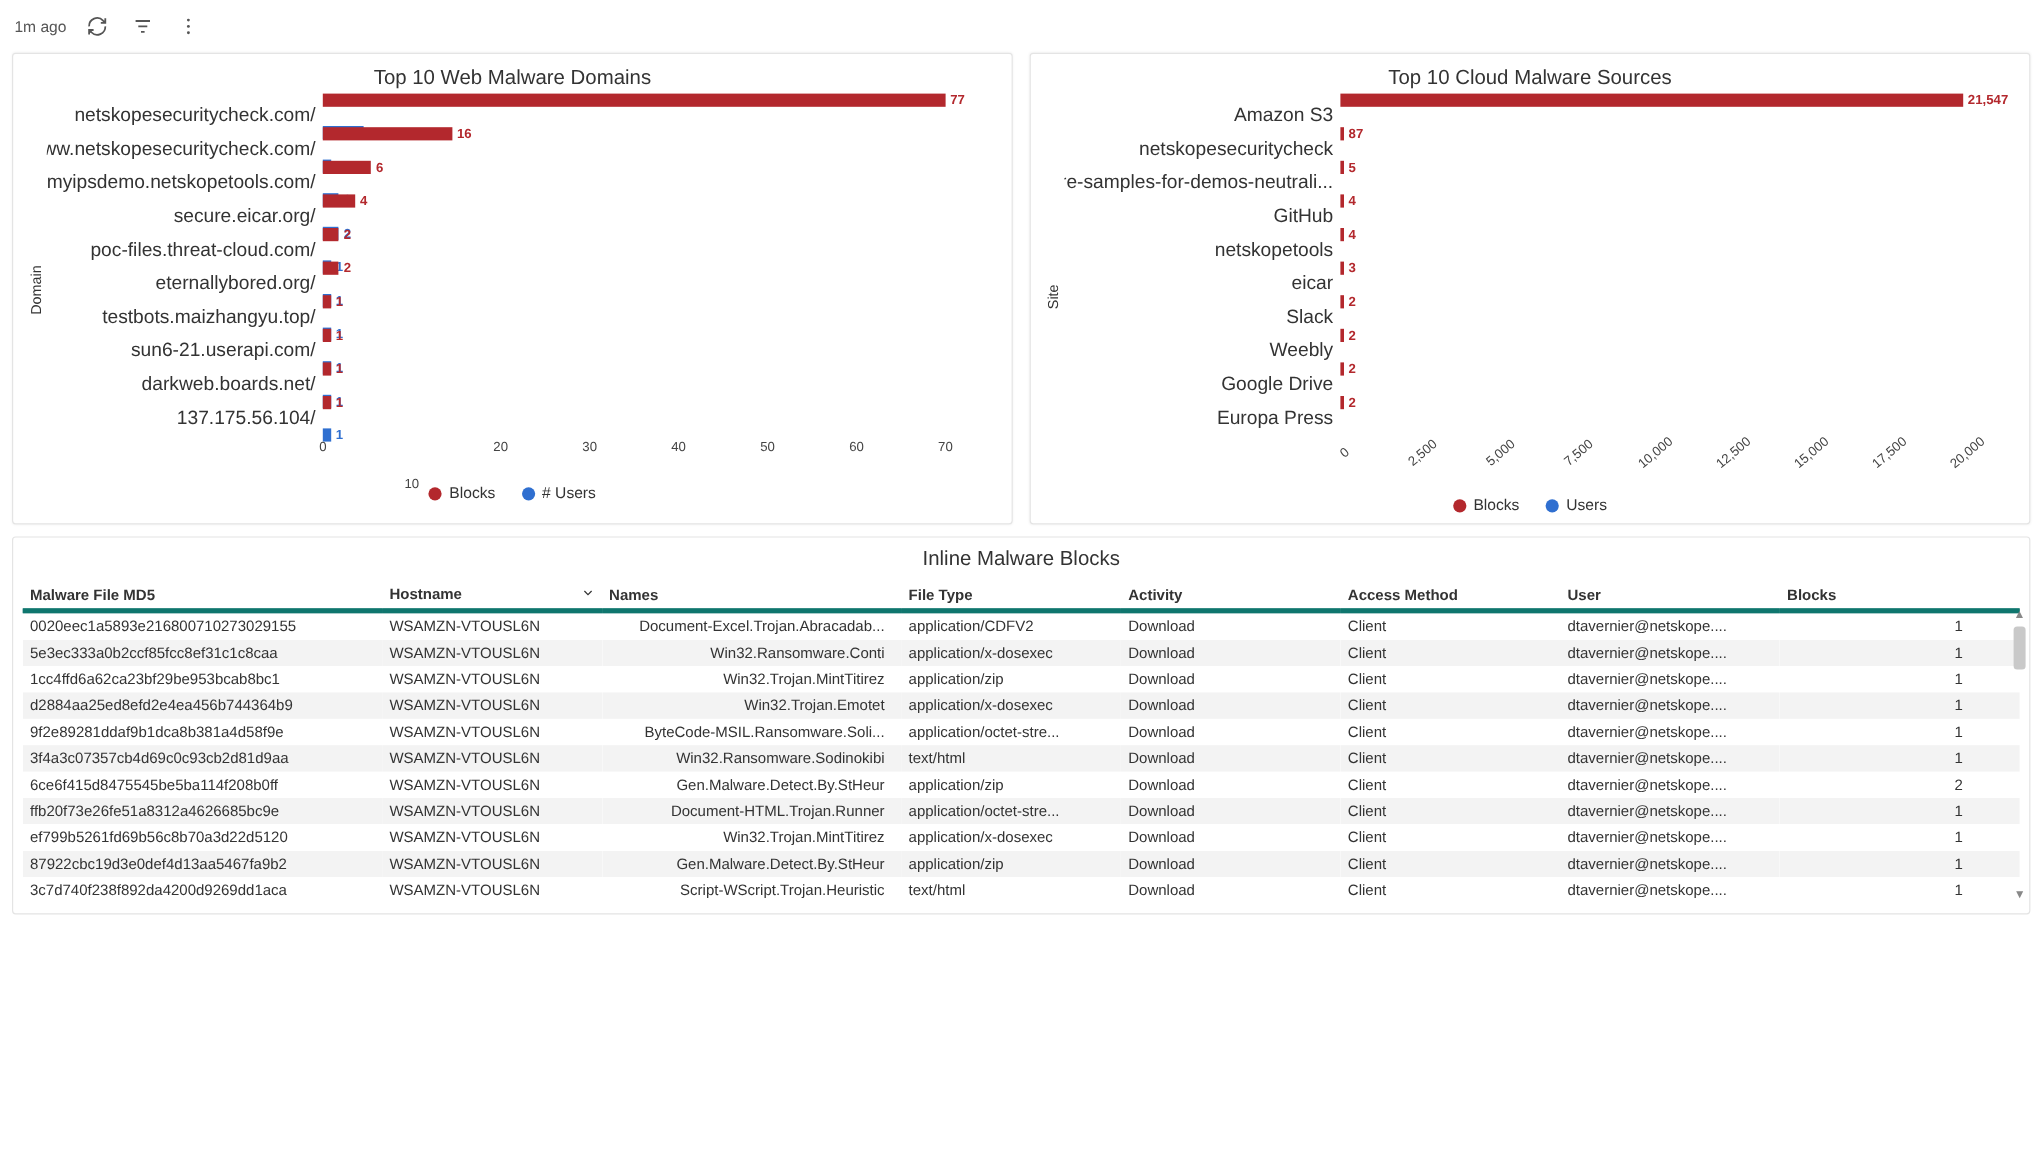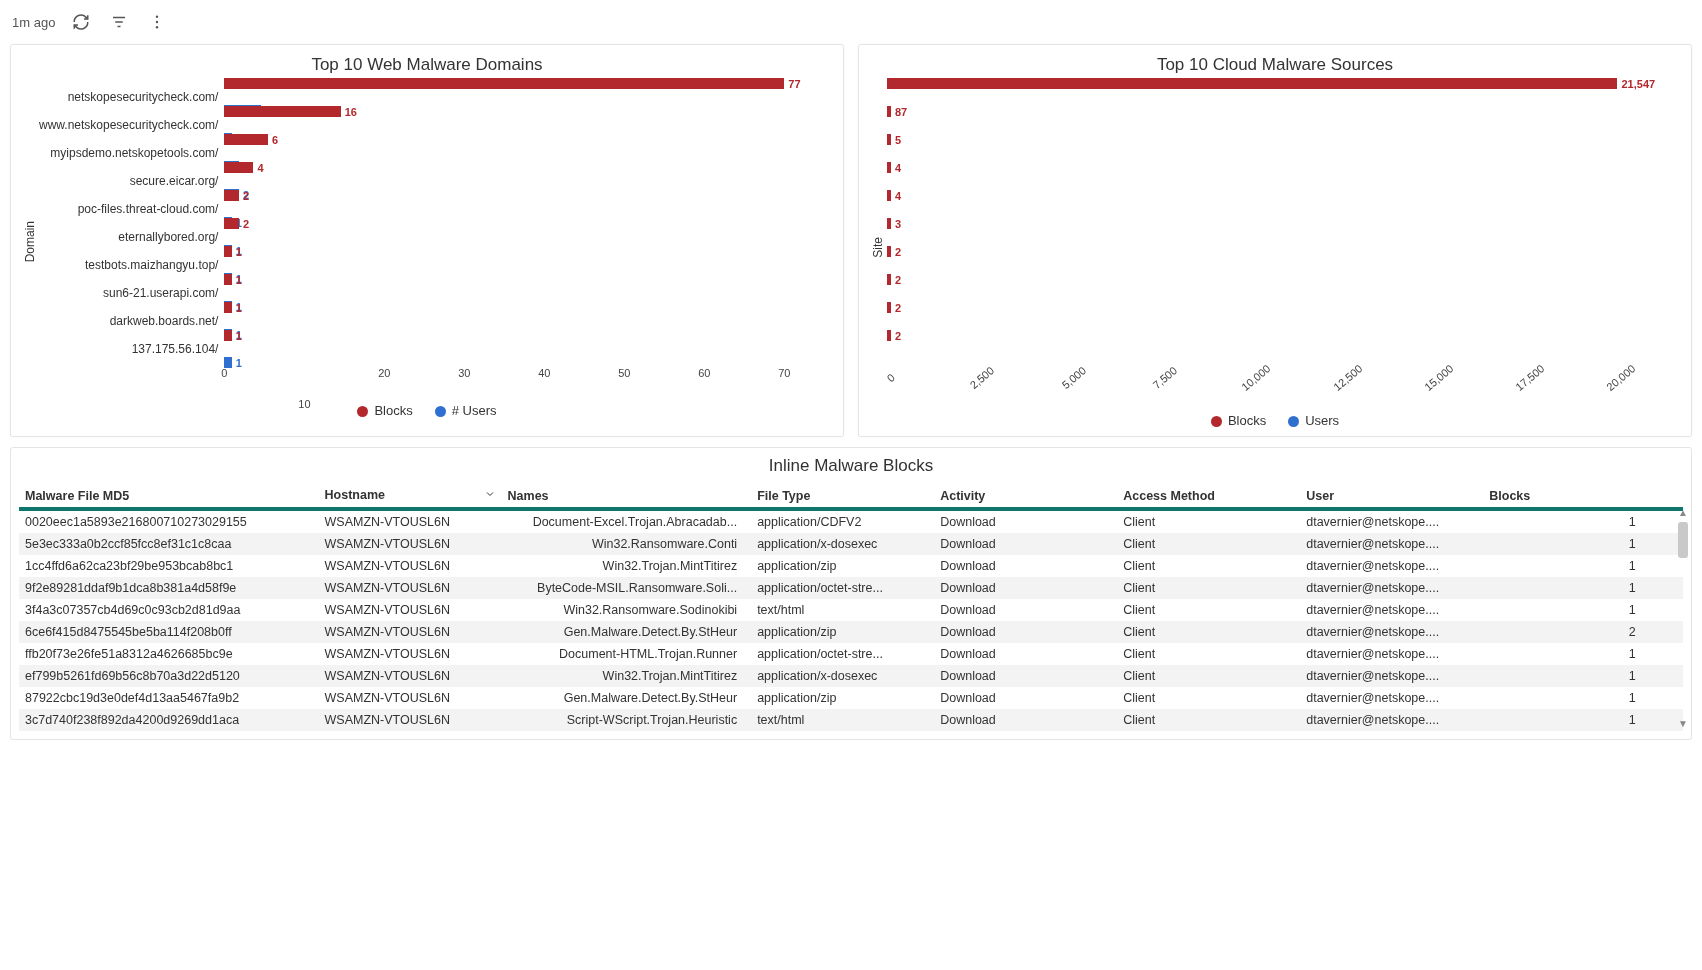--- a/index.html
+++ b/index.html
@@ -62,21 +62,21 @@
     font-size:12px;
     color:#333;
     text-align:center;
     padding: 0 2px;
     align-self:center;
   }
   .y-labels {
     display:flex;
     flex-direction:column;
     text-align:right;
-    font-size:12px;
+    font-size:16px;
     color:#333;
   }
   .y-labels .ylab {
     height:28px;
     line-height:14px;
     padding-right:6px;
     display:flex;
     align-items:center;
     justify-content:flex-end;
     white-space:nowrap;
@@ -369,20 +369,32 @@
     <div class="legend">
       <span><span class="swatch red"></span><span>Blocks</span></span>
       <span><span class="swatch blue"></span><span># Users</span></span>
     </div>
   </div>
 
   <div class="panel">
     <div class="panel-title">Top 10 Cloud Malware Sources</div>
     <div class="chart-area">
       <div class="y-axis-title">Site</div>
+      <div class="y-labels" id="ylabs-1" style="min-width:230px;">
+          <div class="ylab">Amazon S3</div>
+          <div class="ylab">netskopesecuritycheck</div>
+          <div class="ylab">malware-samples-for-demos-neutrali...</div>
+          <div class="ylab">GitHub</div>
+          <div class="ylab">netskopetools</div>
+          <div class="ylab">eicar</div>
+          <div class="ylab">Slack</div>
+          <div class="ylab">Weebly</div>
+          <div class="ylab">Google Drive</div>
+          <div class="ylab">Europa Press</div>
+        </div>
       <div class="bars-col">
         <div id="bars-1">
             <div class="bar-row">
               <div class="bar-line">
                 <div class="bar red" style="width: 92%;"></div>
                 <span class="bar-val red">21,547</span>
               </div>
               <div class="bar-line">
                 <div class="bar blue" style="width: 0%;"></div>
               </div>
@@ -551,20 +563,31 @@
           <td>WSAMZN-VTOUSL6N</td>
           <td style="text-align: right; padding-right: 14px;">Win32.Trojan.MintTitirez</td>
           <td>application/zip</td>
           <td>Download</td>
           <td>Client</td>
           <td>dtavernier@netskope....</td>
           <td class="blocks-col">1</td>
           <td></td>
         </tr>
         <tr>
+          <td>d2884aa25ed8efd2e4ea456b744364b9</td>
+          <td>WSAMZN-VTOUSL6N</td>
+          <td style="text-align: right; padding-right: 14px;">Win32.Trojan.Emotet</td>
+          <td>application/x-dosexec</td>
+          <td>Download</td>
+          <td>Client</td>
+          <td>dtavernier@netskope....</td>
+          <td class="blocks-col">1</td>
+          <td></td>
+        </tr>
+        <tr>
           <td>9f2e89281ddaf9b1dca8b381a4d58f9e</td>
           <td>WSAMZN-VTOUSL6N</td>
           <td style="text-align: right; padding-right: 14px;">ByteCode-MSIL.Ransomware.Soli...</td>
           <td>application/octet-stre...</td>
           <td>Download</td>
           <td>Client</td>
           <td>dtavernier@netskope....</td>
           <td class="blocks-col">1</td>
           <td></td>
         </tr>

